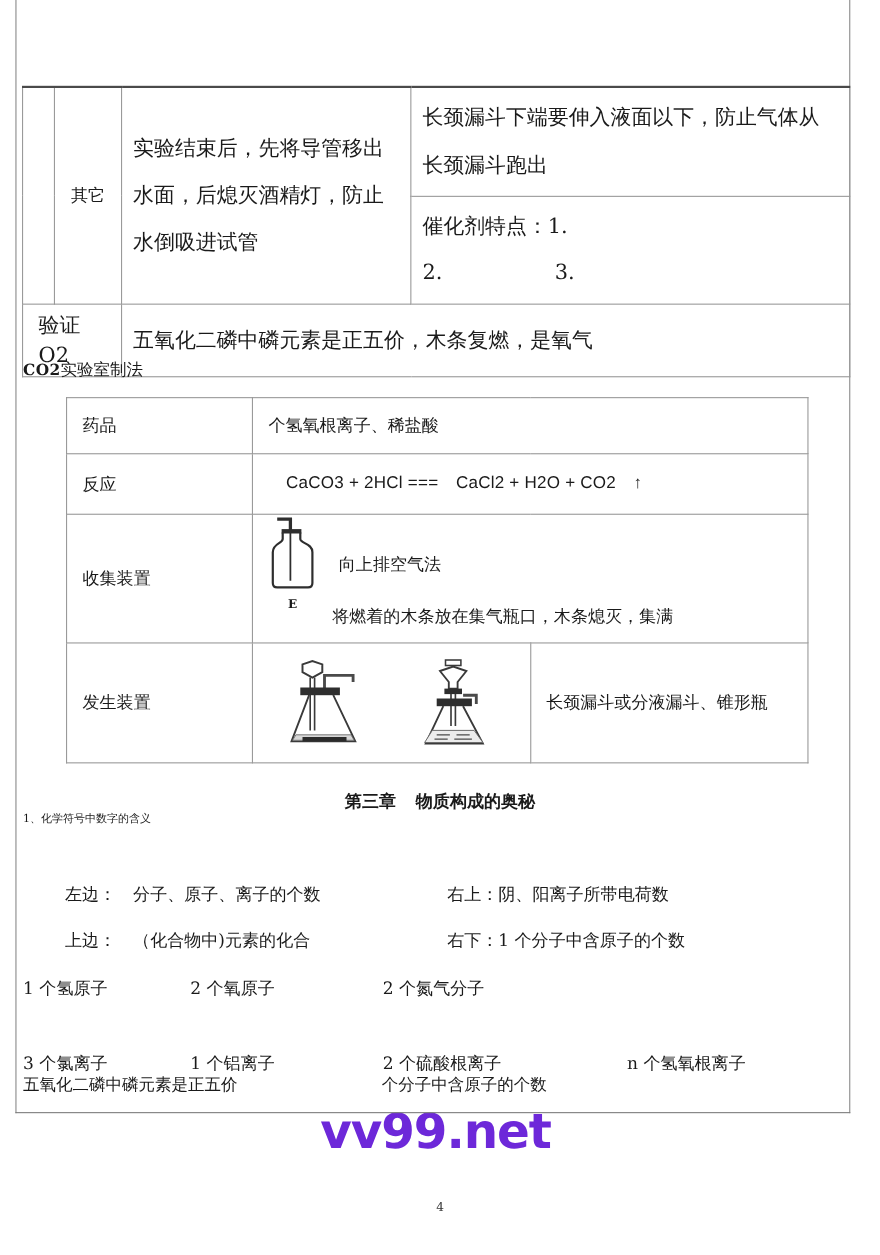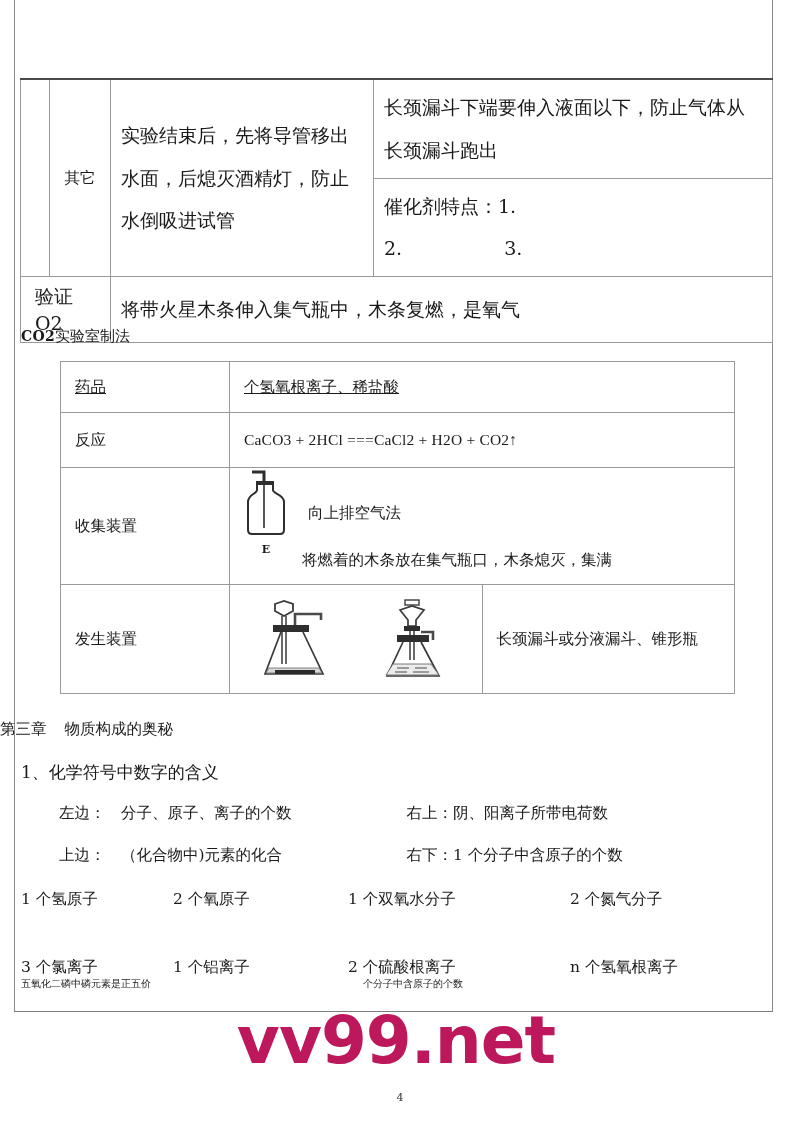--- a/index.html
+++ b/index.html
@@ -30,23 +30,23 @@
   }
 
   
   #watermark {
     position: absolute;
     left: 0;
     top: 1008px;
     width: 792px;
     text-align: center;
     font-family: "DejaVu Sans", "Liberation Sans", sans-serif;
-    font-size: 66px;
+    font-size: 44px;
     font-weight: bold;
-    color: #be185d;
+    color: #6d28d9;
     letter-spacing: -1px;
     line-height: 1;
     user-select: none;
   }
 
   
   table {
     border-collapse: collapse;
     position: absolute;
     table-layout: fixed;
@@ -98,29 +98,30 @@
   }
   #table-co2 .lbl {
     width: 140px;
     padding: 8px 14px;
     line-height: 1.6;
   }
   #table-co2 .val {
     padding: 8px 14px;
     line-height: 1.6;
   }
-  #row-drug td { height: 34px; text-decoration: underline; }
+  #row-drug td { height: 34px; }
   #row-react td { height: 38px; }
   #row-gen td { height: 92px; }
   #row-collect td { height: 100px; }
 
   .eq {
-    font-family: Liberation Serif, serif;
+    font-family: Liberation Sans, sans-serif;
     font-size: 15.5px;
     letter-spacing: 0.2px;
+    margin-left: 16px;
   }
 
   
   .apparatus-cell {
     text-align: center;
     padding: 2px 0 0 0;
   }
   .apparatus-row-inner {
     display: flex;
     align-items: flex-end;
@@ -157,29 +158,31 @@
     font-size: 15.5px;
     white-space: nowrap;
   }
 
   
   #chapter-title {
     position: absolute;
     left: 0;
     top: 719px;
     width: 800px;
-    font-size: 15.5px;
+    text-align: center;
+    font-size: 15.5px;
+    font-weight: bold;
   }
   #chapter-title .sp { display: inline-block; width: 18px; }
 
   #section-1 {
     position: absolute;
     left: 21px;
-    top: 761px;
-    font-size: 17px;
+    top: 737px;
+    font-size: 10px;
   }
 
   .defrow {
     position: absolute;
     font-size: 15.5px;
     white-space: nowrap;
     width: 760px;
     left: 21px;
   }
   .defrow .left-part {
@@ -205,23 +208,22 @@
   .examples .col3 { width: 222px; }
   .examples .col4 { width: 200px; }
   #ex-row-1 { top: 889px; }
   #ex-row-2 { top: 941px; margin-top: 16px; }
 
   #valence-row {
     position: absolute;
     left: 21px;
     top: 977px;
     width: 752px;
-    font-size: 10px;
-    display: flex;
-    gap: 16px;
+    font-size: 15px;
+    display: flex;
   }
   #valence-row .v1 { width: 326px; }
 
   
   #footer-rule {
     position: absolute;
     left: 14px;
     top: 1011px;
     width: 759px;
     height: 0;
@@ -264,21 +266,21 @@
           <span>3.</span>
         </div>
       </div>
     </td>
   </tr>
   <tr>
     <td colspan="2">
       <div class="cell-pad" style="line-height:1.4;padding-left:14px">验证 O2</div>
     </td>
     <td colspan="2">
-      <div class="cell-pad" style="line-height:1.4">将带火星木条伸入集气瓶中，木条复燃，是氧气</div>
+      <div class="cell-pad" style="line-height:1.4">五氧化二磷中磷元素是正五价，木条复燃，是氧气</div>
     </td>
   </tr>
 </tbody>
   </table>
 
 <div id="co2-heading">
   <span class="bold-latin">CO2</span><span>实验室制法</span>
 </div>
 
 <table id="table-co2">
@@ -391,21 +393,20 @@
   <span class="left-part"><span class="lbl-a">左边：</span><span>分子、原子、离子的个数</span></span><span class="lbl-b">右上：</span><span>阴、阳离子所带电荷数</span>
 </div>
 
 <div class="defrow" id="def-row-2">
   <span class="left-part"><span class="lbl-a">上边：</span><span>（化合物中)元素的化合</span></span><span class="lbl-b">右下：</span><span>1 个分子中含原子的个数</span>
 </div>
 
 <div class="examples" id="ex-row-1">
   <span class="col1">1 个氢原子</span>
   <span class="col2">2 个氧原子</span>
-  <span class="col3">1 个双氧水分子</span>
   <span class="col4">2 个氮气分子</span>
 </div>
 
 <div class="examples" id="ex-row-2">
   <span class="col1">3 个氯离子</span>
   <span class="col2">1 个铝离子</span>
   <span class="col3">2 个硫酸根离子</span>
   <span class="col4">n 个氢氧根离子</span>
 </div>
 

